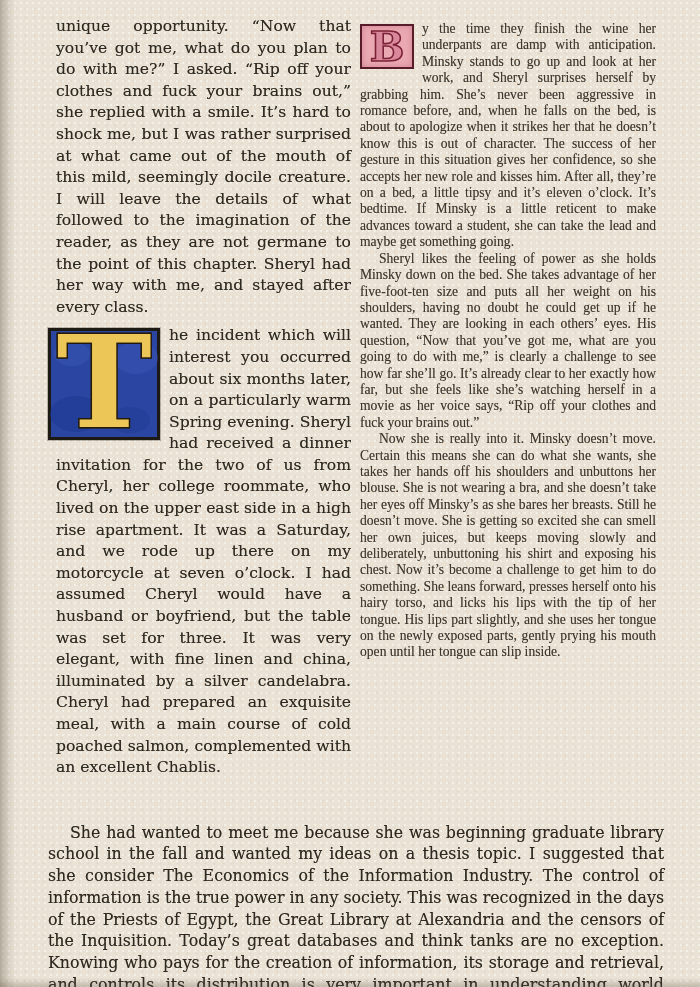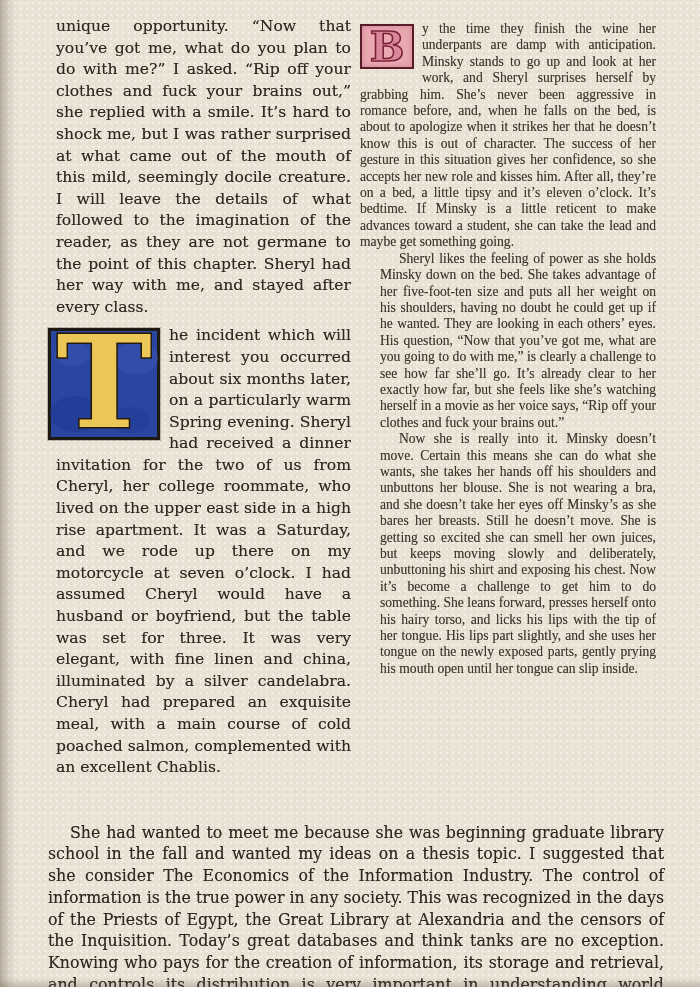--- a/index.html
+++ b/index.html
@@ -41,21 +41,21 @@
   .col-left .para2{margin-top:7px;}
 
   
   .col-right{
     width:296px;box-sizing:border-box;padding-top:5px;
     font-family:"Liberation Serif",serif;
     font-size:13.6px;line-height:16.4px;
     text-align:justify;color:#3e372e;
     text-shadow:0 0 .5px rgba(80,64,48,.5);
   }
-  .col-right .indent{text-indent:19px;margin-left:20px;}
+  .col-right .indent{text-indent:19px;}
 
   
   .dropcap-t-wrap{
     float:left;width:112px;height:112px;
     margin:3px 9px 4px -8px;
     box-shadow:0 0 0 1px rgba(30,25,15,.25);
   }
   .dropcap-t-wrap svg{display:block;}
 
   

